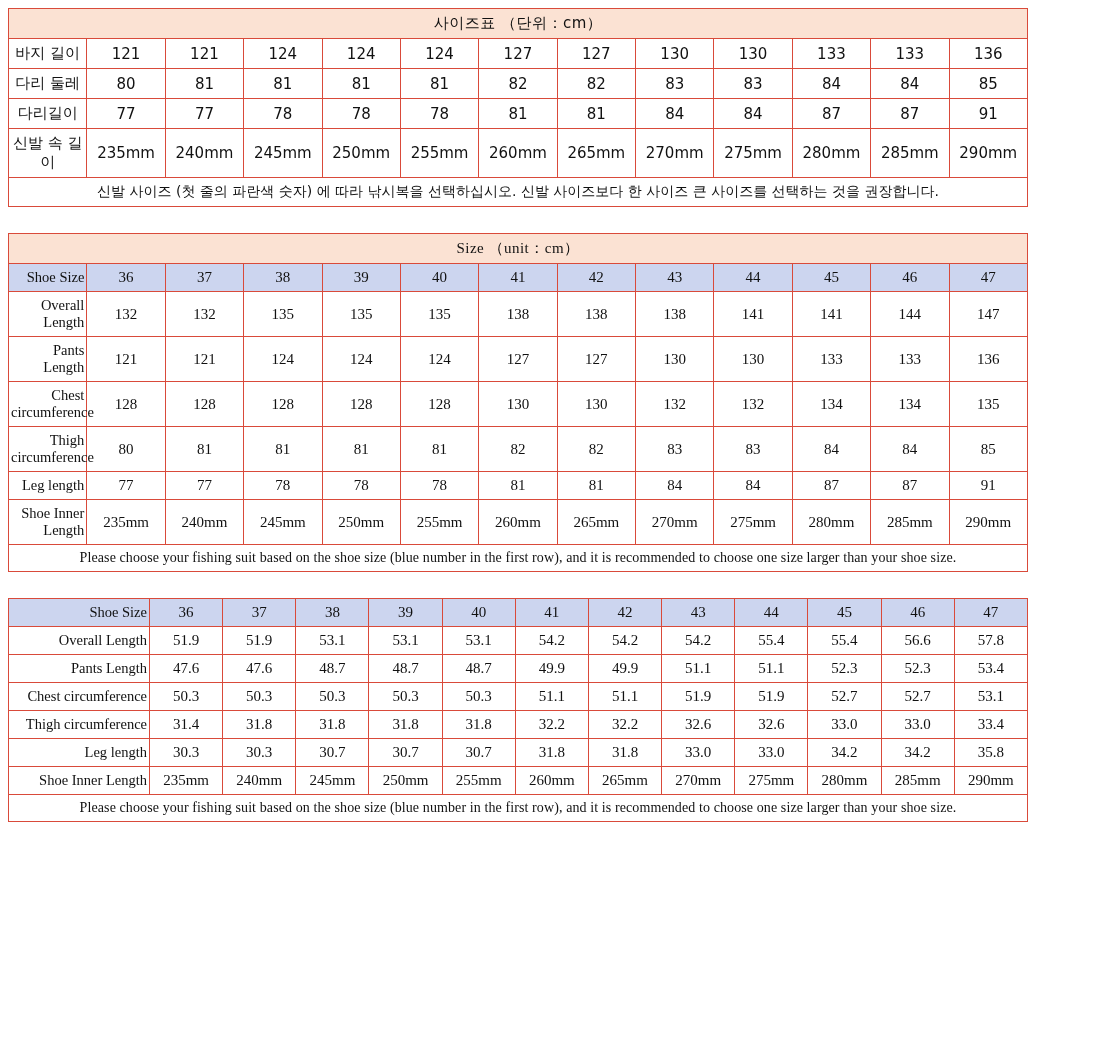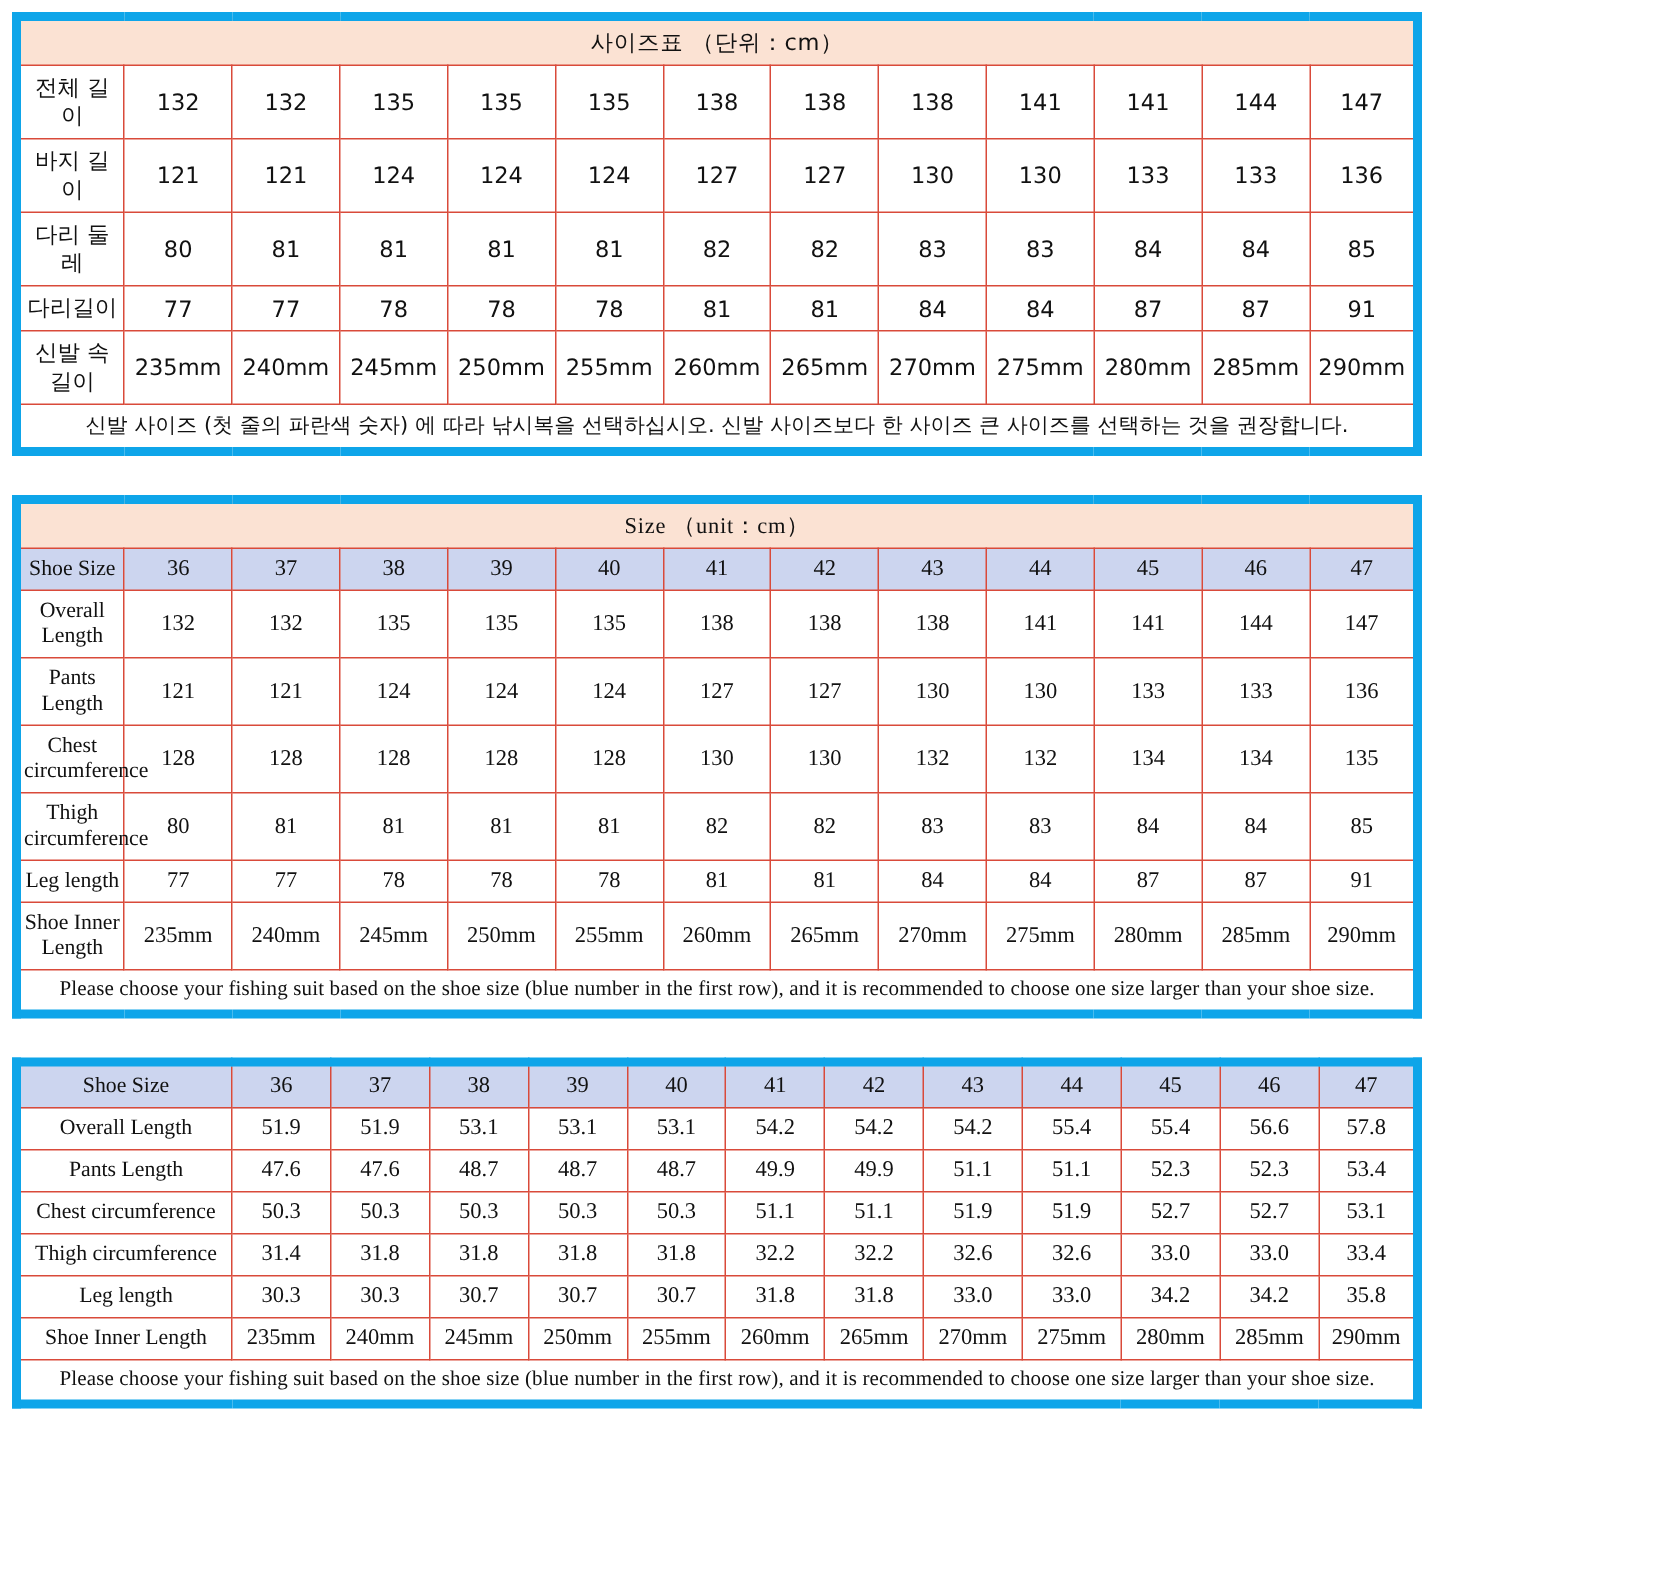--- a/index.html
+++ b/index.html
@@ -12,25 +12,25 @@
     height: 1060px;
     font-family: "Liberation Serif", serif;
     color: #111111;
   }
   .page {
     width: 1120px;
     box-sizing: border-box;
     padding: 8px 8px 0 8px;
   }
   table.size-table {
-    width: 940px;
+    width: 1020px;
     border-collapse: collapse;
     table-layout: fixed;
     margin-bottom: 26px;
-    border: 6px solid #0ea5e9;
+    border: 1px solid #0ea5e9;
   }
   table.size-table td, table.size-table th {
     border: 1px solid #d94a3a;
     text-align: center;
     vertical-align: middle;
     font-size: 15px;
     padding: 5px 2px;
     font-weight: normal;
     color: #111111;
   }
@@ -68,50 +68,36 @@
   }
   .kr .row-label, .kr .head-row td, .kr .title-row td {
     font-family: "DejaVu Sans", "Liberation Sans", sans-serif;
   }
   .kr .note-row td {
     font-family: "DejaVu Sans", "Liberation Sans", sans-serif;
     font-size: 14px;
   }
   .en .row-label {
     font-size: 14.5px;
+    text-align: right;
   }
   .en .note-row td {
     font-size: 14px;
     letter-spacing: 0.1px;
   }
 </style>
 </head>
 <body>
 
 <div class="page">
   <div id="tables-container">
       <table class="size-table kr">
         <tbody>
           <tr class="title-row">
             <td colspan="13">사이즈표 （단위：cm）</td>
-          </tr>
-          <tr class="data-row">
-            <td class="row-label">전체 길이</td>
-            <td>132</td>
-            <td>132</td>
-            <td>135</td>
-            <td>135</td>
-            <td>135</td>
-            <td>138</td>
-            <td>138</td>
-            <td>138</td>
-            <td>141</td>
-            <td>141</td>
-            <td>144</td>
-            <td>147</td>
           </tr>
           <tr class="data-row">
             <td class="row-label">바지 길이</td>
             <td>121</td>
             <td>121</td>
             <td>124</td>
             <td>124</td>
             <td>124</td>
             <td>127</td>
             <td>127</td>

